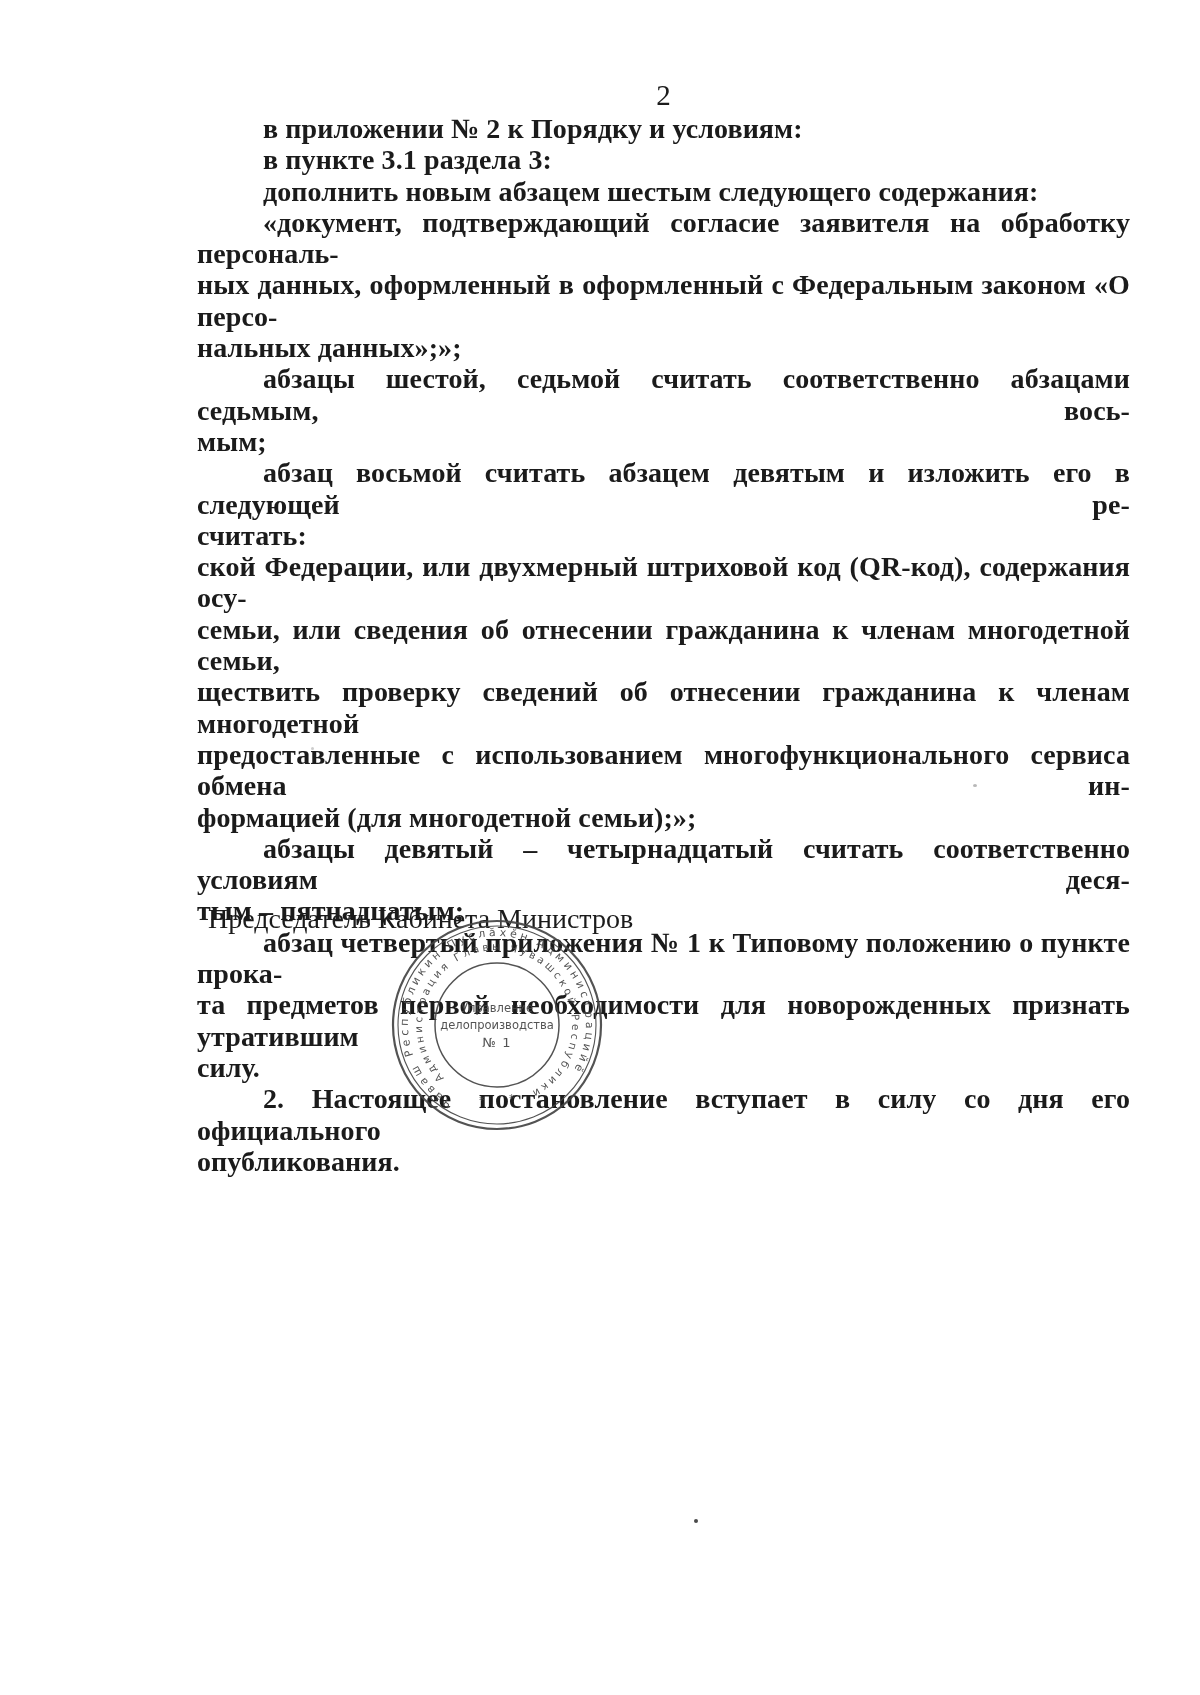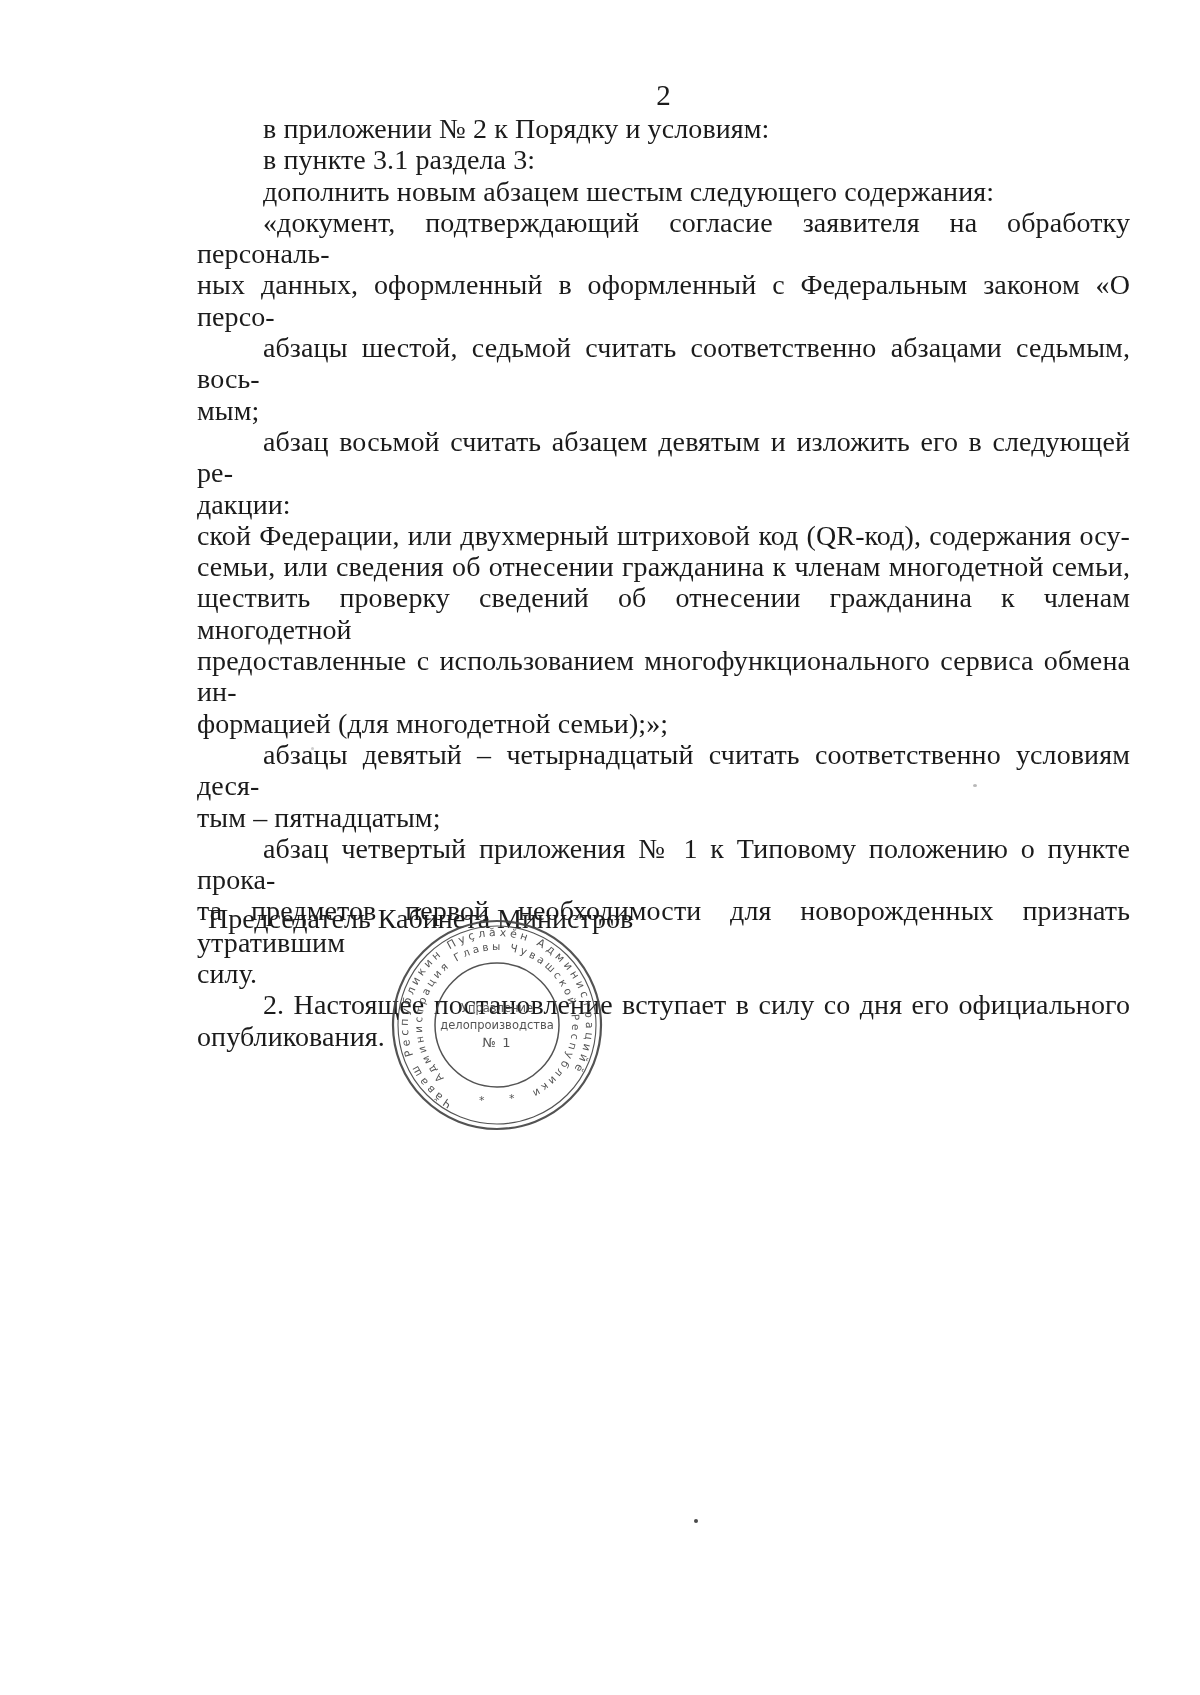--- a/index.html
+++ b/index.html
@@ -18,21 +18,21 @@
     text-align:center;
     font-size:29px;line-height:31px;
   }
   .body-text{
     position:absolute;
     left:197px;top:113px;width:933px;
     font-size:28px;
     line-height:31.3px;
     letter-spacing:0.1px;
   }
-  .line{min-height:31.3px;}
+  .line{min-height:31.3px;font-weight:bold;}
   .line.j{text-align:justify;text-align-last:justify;text-justify:inter-word;}
   .line.ind{text-indent:66px;}
   .signature{
     position:absolute;
     left:197px;top:903px;width:933px;
     font-size:28px;line-height:31px;
   }
   .sig1{margin-left:11px;}
   .sig2{text-indent:65px;}
   .stamp{
@@ -58,24 +58,25 @@
 <div class="page">
 
   <div class="pagenum">2</div>
 
   <div class="body-text">
       <div class="line ind">в приложении № 2 к Порядку и условиям:</div>
       <div class="line ind">в пункте 3.1 раздела 3:</div>
       <div class="line ind">дополнить новым абзацем шестым следующего содержания:</div>
       <div class="line j ind">«документ, подтверждающий согласие заявителя на обработку персональ-</div>
       <div class="line j">ных данных, оформленный в оформленный с Федеральным законом «О персо-</div>
+      <div class="line">нальных данных»;»;</div>
       <div class="line j ind">абзацы шестой, седьмой считать соответственно абзацами седьмым, вось-</div>
       <div class="line">мым;</div>
       <div class="line j ind">абзац восьмой считать абзацем девятым и изложить его в следующей ре-</div>
-      <div class="line">дакции:</div>
+      <div class="line">считать:</div>
       <div class="line j">ской Федерации, или двухмерный штриховой код (QR-код), содержания осу-</div>
       <div class="line j">семьи, или сведения об отнесении гражданина к членам многодетной семьи,</div>
       <div class="line j">ществить проверку сведений об отнесении гражданина к членам многодетной</div>
       <div class="line j">предоставленные с использованием многофункционального сервиса обмена ин-</div>
       <div class="line">формацией (для многодетной семьи);»;</div>
       <div class="line j ind">абзацы девятый – четырнадцатый считать соответственно условиям деся-</div>
       <div class="line">тым – пятнадцатым;</div>
       <div class="line j ind">абзац четвертый приложения № 1 к Типовому положению о пункте прока-</div>
       <div class="line j">та предметов первой необходимости для новорожденных признать утратившим</div>
       <div class="line">силу.</div>

